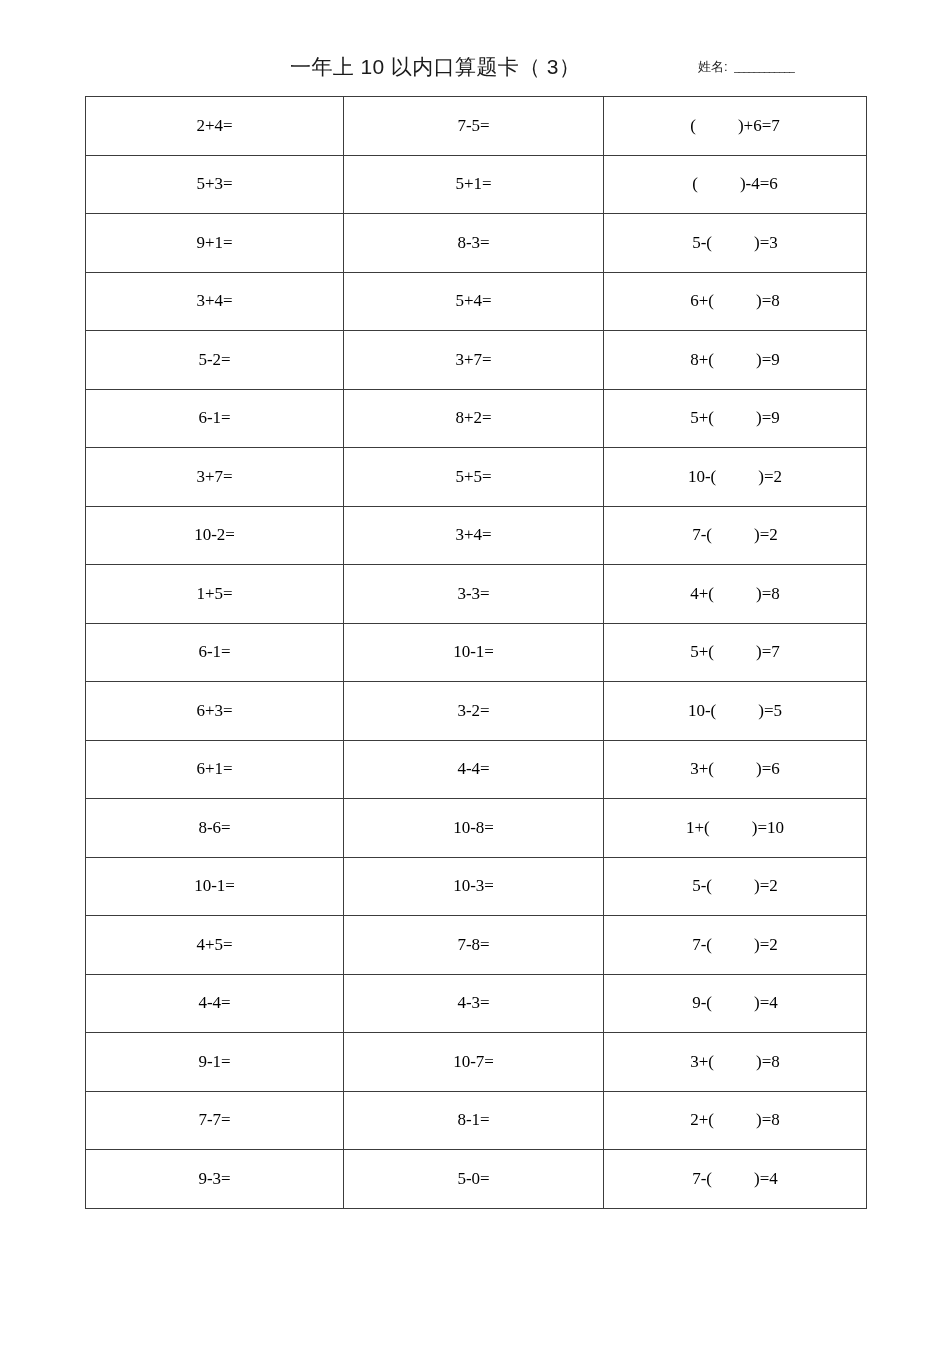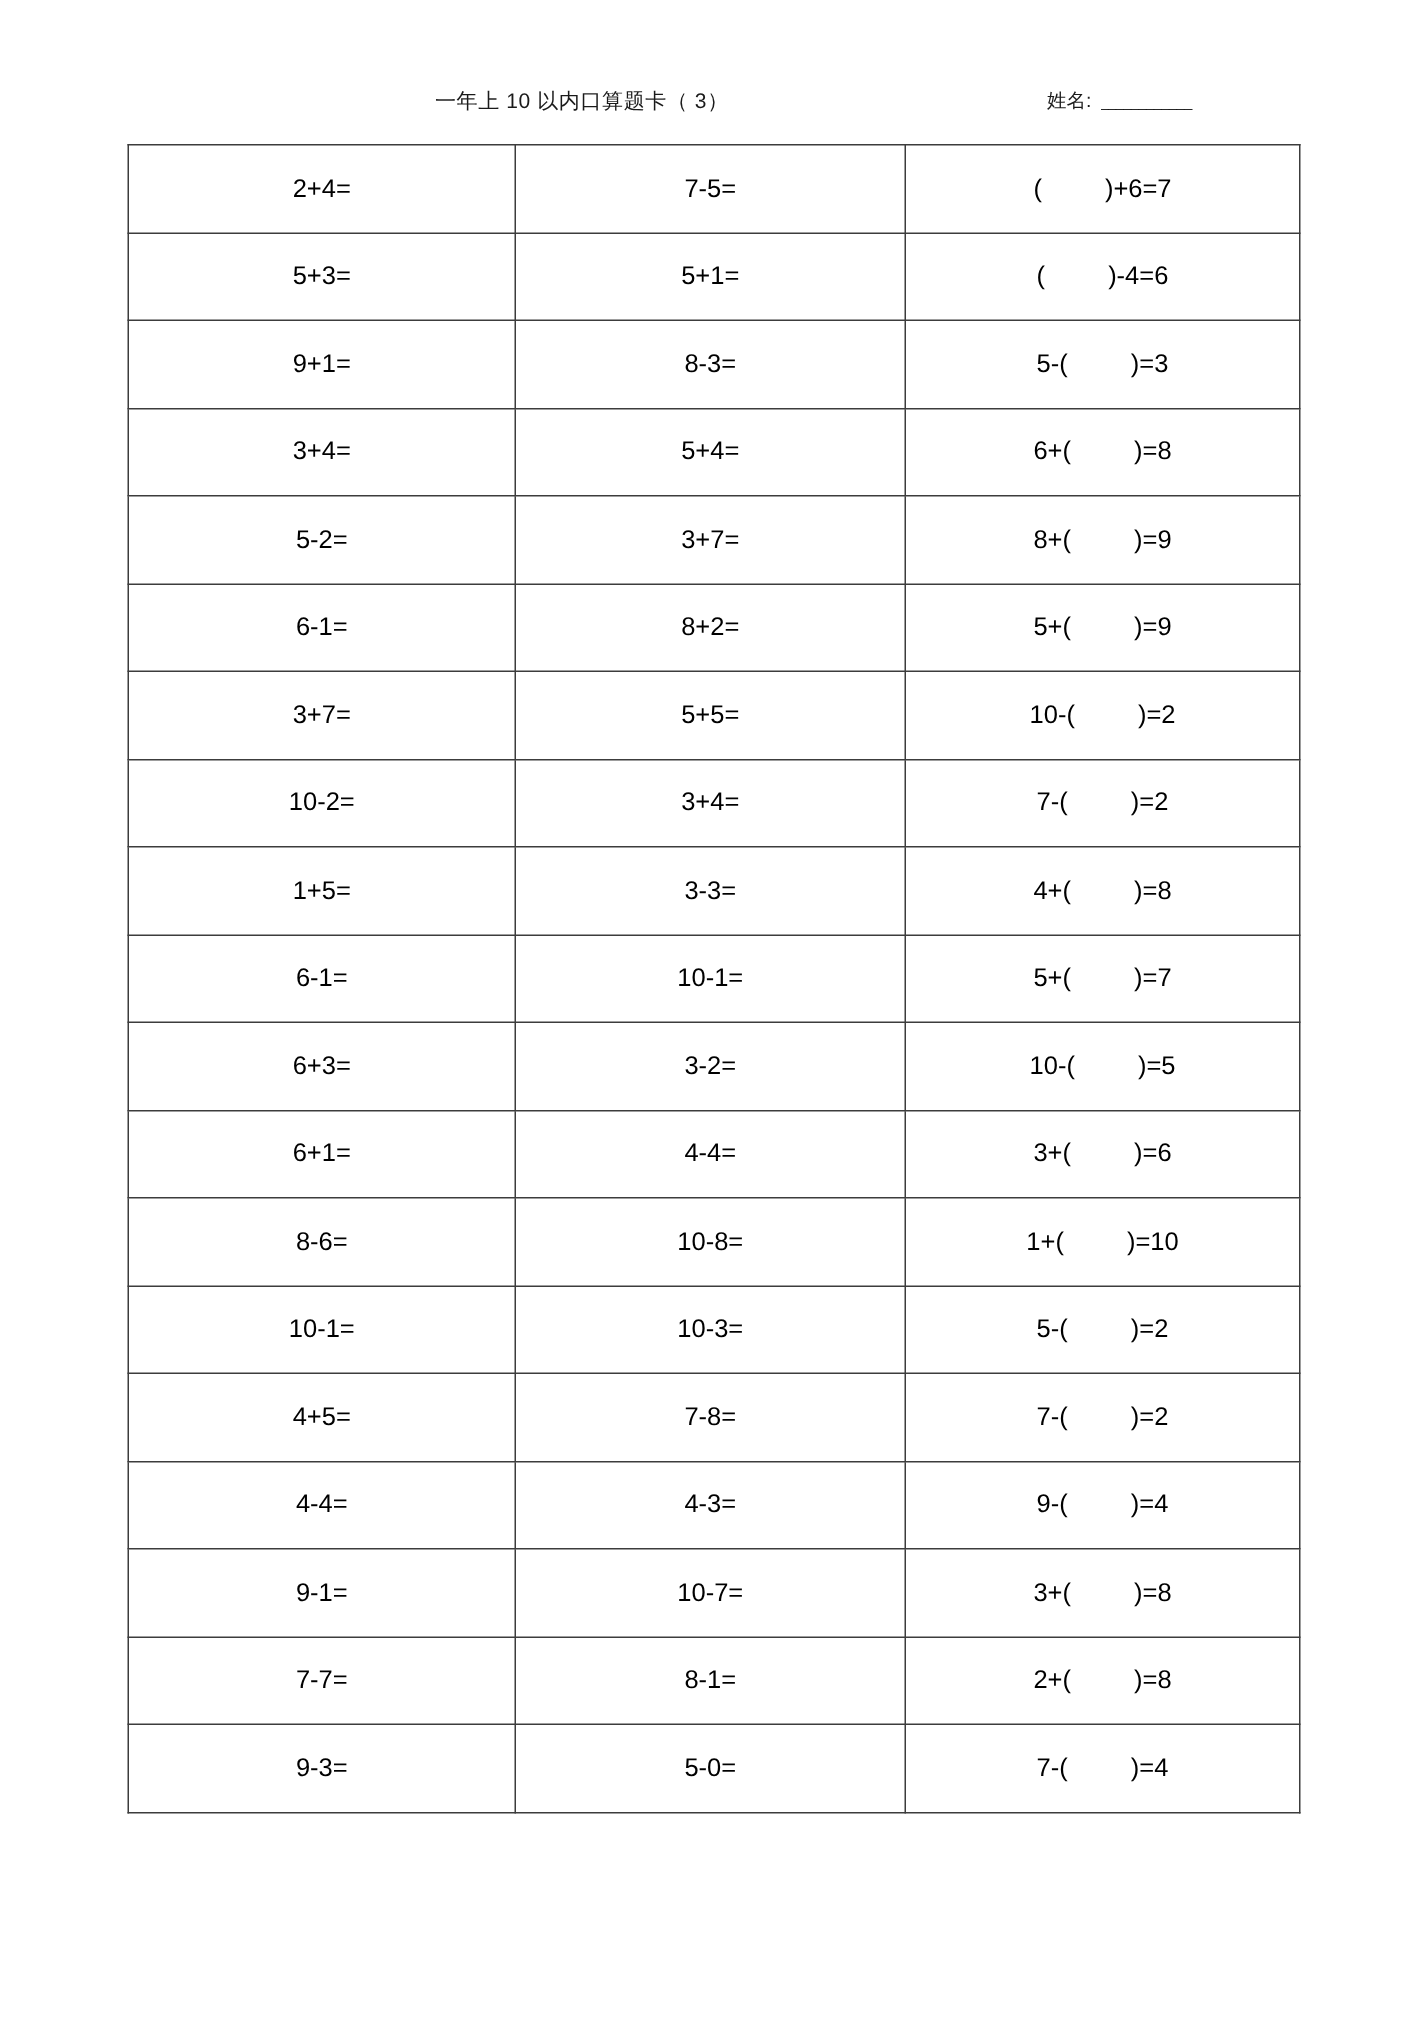--- a/index.html
+++ b/index.html
@@ -21,21 +21,21 @@
     position: absolute;
     left: 0;
     top: 52px;
     width: 950px;
     height: 34px;
   }
   .title {
     position: absolute;
     left: 290px;
     top: 0;
-    font-size: 14px;
+    font-size: 21px;
     line-height: 30px;
     white-space: pre;
     letter-spacing: 0.4px;
     font-family: "Liberation Sans", "DejaVu Sans", sans-serif;
     color: #1a1a1a;
   }
   .name-block {
     position: absolute;
     left: 698px;
     top: 6px;
@@ -71,21 +71,21 @@
     width: 781px;
     border-collapse: collapse;
     table-layout: fixed;
   }
   .sheet td {
     border: 1px solid #3c3c3c;
     height: 57.5px;
     padding: 0;
     text-align: center;
     vertical-align: middle;
-    font-family: Liberation Sans, sans-serif;
+    font-family: Liberation Serif, serif;
     font-size: 17px;
     color: #000000;
     white-space: pre;
   }
   .sheet col.c1 { width: 258px; }
   .sheet col.c2 { width: 260px; }
   .sheet col.c3 { width: 263px; }
 
   .expr { display: inline-block; }
   

